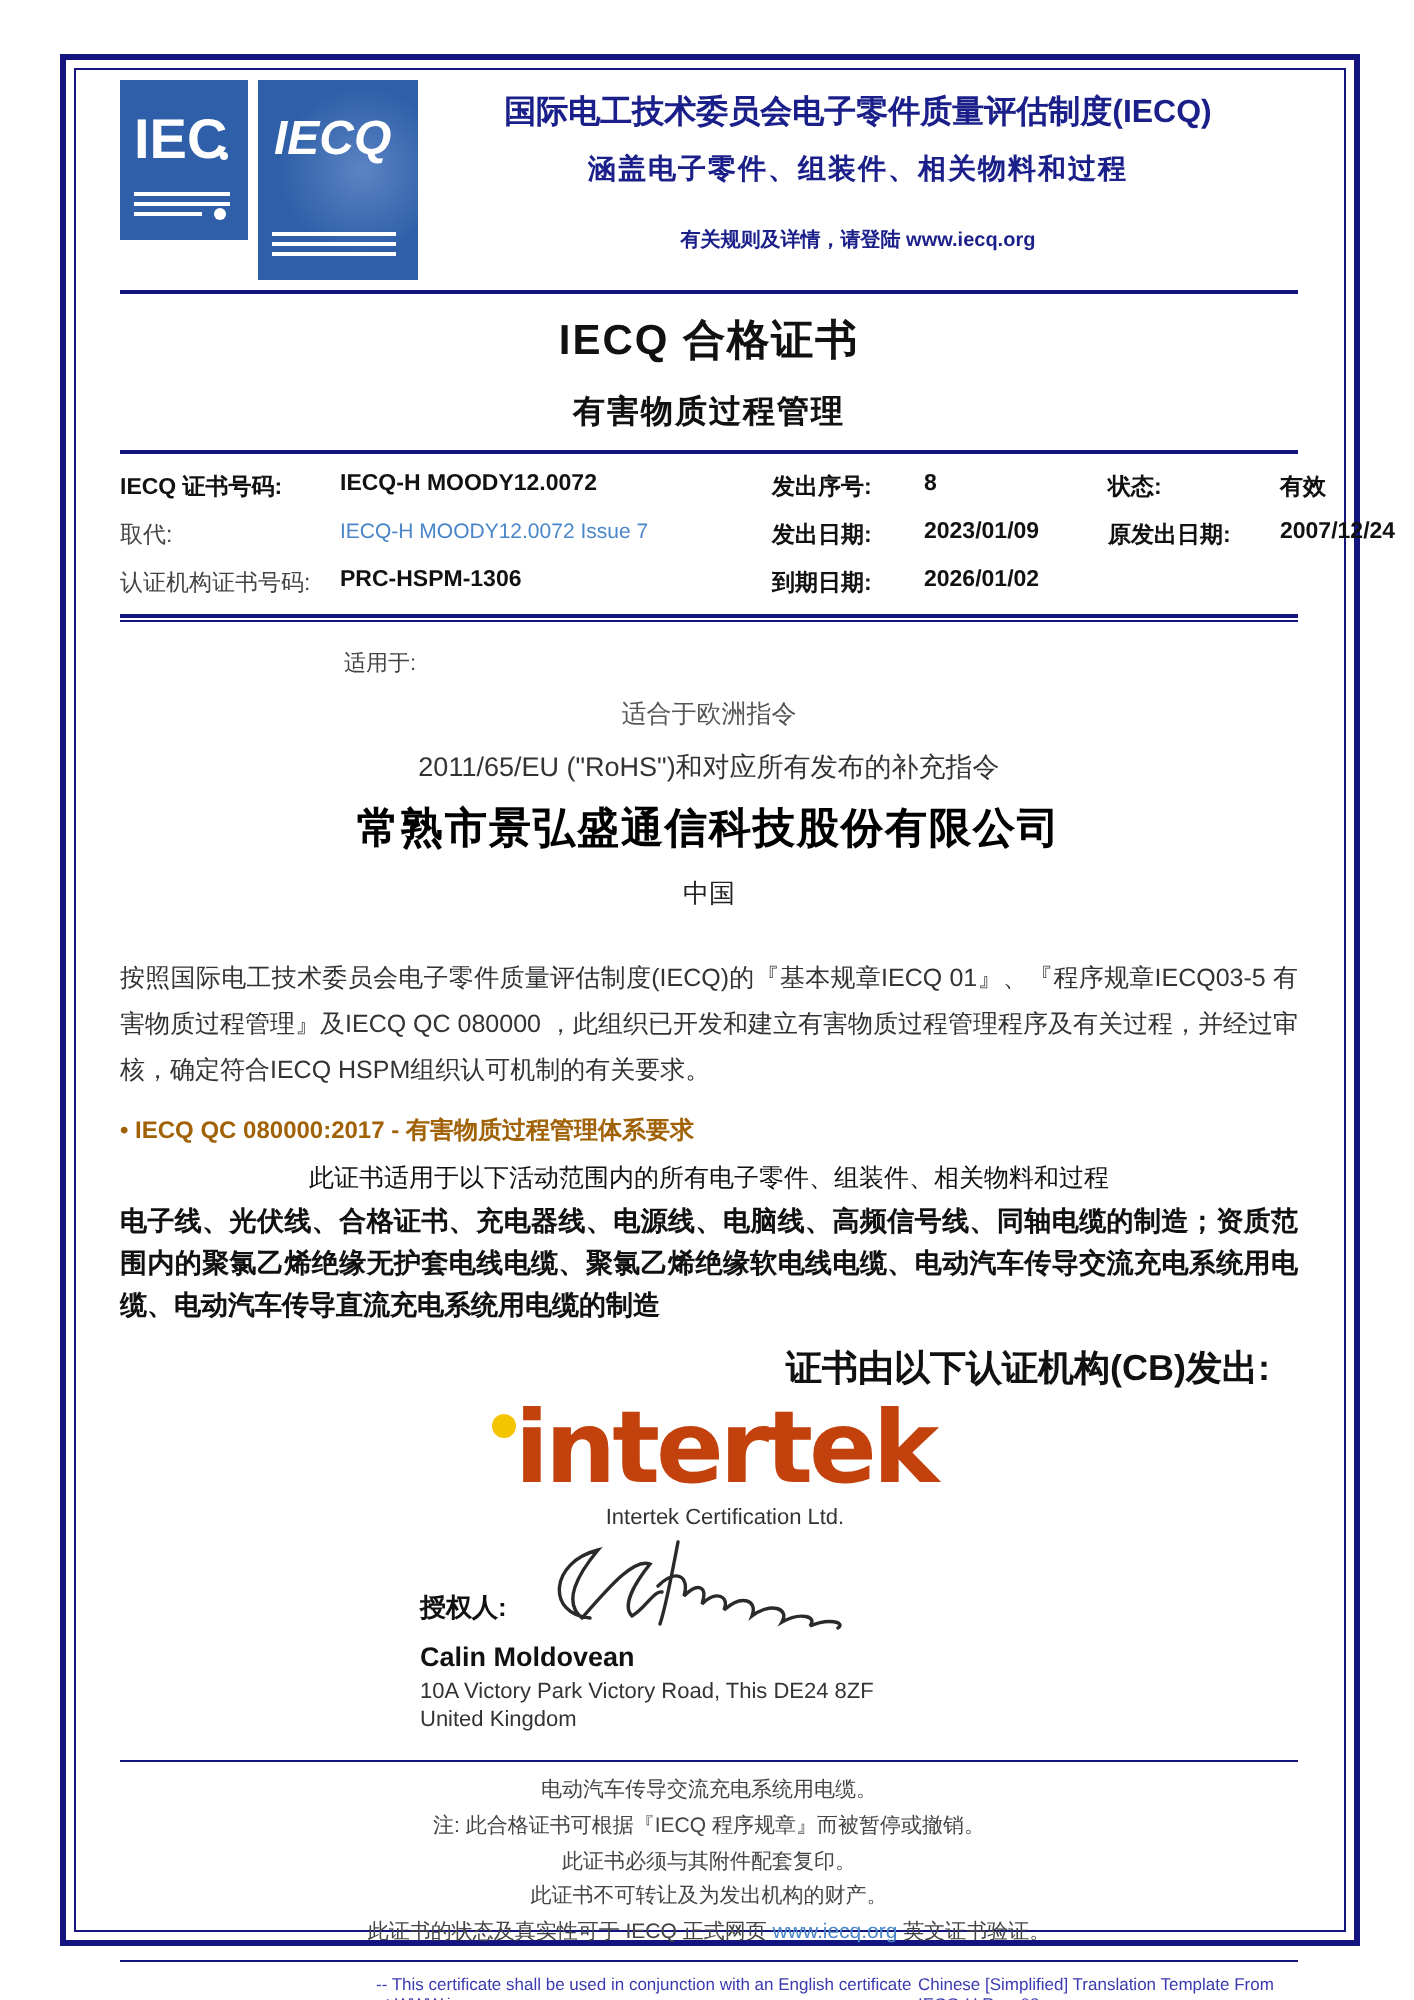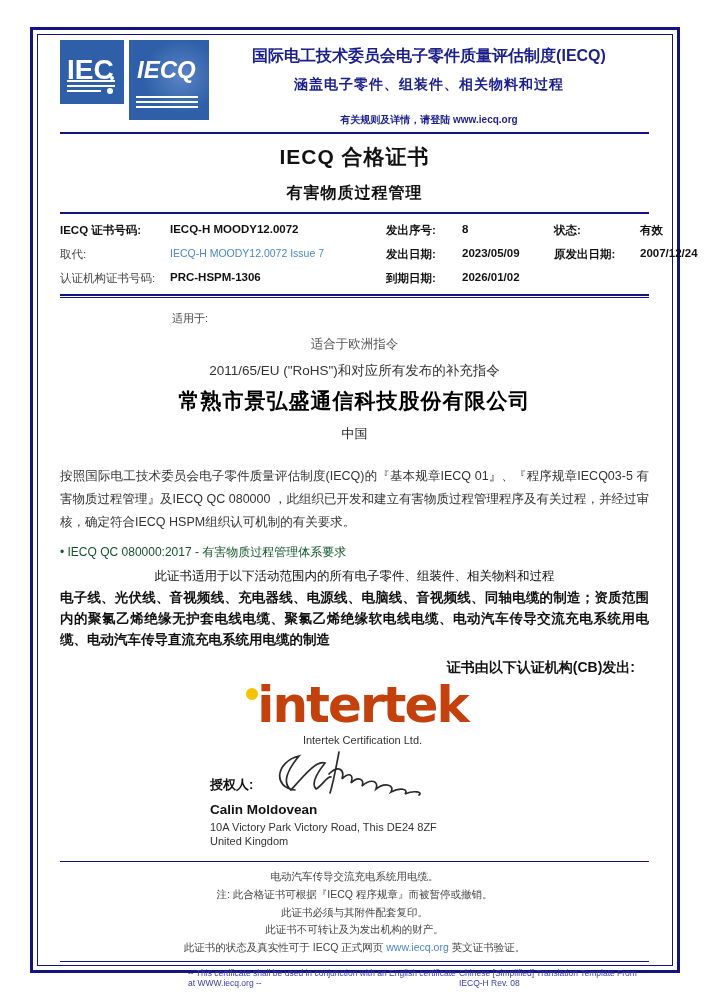--- a/index.html
+++ b/index.html
@@ -9,22 +9,22 @@
     font-family:"Liberation Sans","DejaVu Sans",sans-serif;
     color:#222; overflow:hidden;
   }
   .frame-outer { position:absolute; left:30px; top:27px; right:27px; bottom:27px; border:3px solid #14147e; }
   .frame-inner { position:absolute; left:37px; top:34px; right:34px; bottom:34px; border:1px solid #14147e; }
   .content { position:absolute; left:44px; top:36px; right:42px; bottom:36px; padding:2px 16px 0 16px; }
 
   
   .hdr { display:flex; align-items:flex-start; margin-top:2px; }
   .logo-box { background:#2e5fa8; color:#fff; position:relative; }
-  .iec-box { width:64px; height:64px; margin-right:5px; }
-  .iecq-box { width:80px; height:80px; background:radial-gradient(circle at 65% 45%, #5b84c4 0%, #2e5fa8 55%); }
+  .iec-box { width:64px; height:80px; margin-right:5px; }
+  .iecq-box { width:80px; height:100px; background:radial-gradient(circle at 65% 45%, #5b84c4 0%, #2e5fa8 55%); }
   .iec-text { font-size:28px; font-weight:bold; letter-spacing:0px; position:absolute; left:7px; top:14px; }
   .iec-dot { position:absolute; left:50px; top:36px; width:4px; height:4px; background:#fff; border-radius:50%; }
   .iecq-text { font-size:24px; font-weight:bold; font-style:italic; position:absolute; left:8px; top:16px; }
   .logo-lines { position:absolute; left:7px; bottom:12px; }
   .logo-lines .l { background:#fff; height:2px; margin-top:3px; }
   .iec-box .l1{width:48px;} .iec-box .l2{width:48px;} .iec-box .l3{width:34px; position:relative;}
   .iec-box .l3:after{content:""; position:absolute; right:-12px; top:-2px; width:6px; height:6px; border-radius:50%; background:#fff;}
   .iecq-box .l1{width:62px;} .iecq-box .l2{width:62px;} .iecq-box .l3{width:62px;}
   .hdr-text { flex:1; text-align:center; color:#1b1f8a; padding-top:6px; }
   .hdr-line1 { font-size:16px; font-weight:bold; }
@@ -49,26 +49,26 @@
   
   .applies-label { font-size:11px; color:#444; margin:13px 0 0 112px; }
   .c { text-align:center; }
   .app-line1 { font-size:12.5px; color:#555; margin-top:10px; }
   .app-line2 { font-size:13.5px; color:#333; margin-top:9px; }
   .company   { font-size:21px; font-weight:bold; color:#000; margin-top:7px; letter-spacing:1px; }
   .address   { font-size:15.5px; font-weight:bold; color:#111; margin-top:11px; }
   .country   { font-size:13px; color:#222; margin-top:10px; }
 
   .statement { font-size:12.5px; color:#333; line-height:1.85; margin-top:22px; text-align:justify; }
-  .bullet    { font-size:12px; color:#14532d; margin-top:10px; }
+  .bullet    { font-size:12px; color:#a16207; margin-top:10px;font-weight:bold; }
   .scope-head{ font-size:12.5px; font-weight:normal; color:#111; margin-top:7px; }
   .scope-body{ font-size:13.5px; font-weight:bold; color:#111; line-height:1.55; margin-top:3px; text-align:justify; }
 
   
-  .issued-by { font-size:14px; font-weight:bold; color:#111; text-align:right; padding-right:14px; margin-top:8px; }
+  .issued-by { font-size:18px; font-weight:bold; color:#111; text-align:right; padding-right:14px; margin-top:8px; }
   .issuer-block { width:305px; margin-left:150px; margin-top:2px; }
   .intertek-logo { position:relative; text-align:center; font-family:"DejaVu Sans",sans-serif; font-weight:bold; font-size:50px; letter-spacing:-2px; color:#c2410c; line-height:1.05; }
   .tittle-dot { position:absolute; left:36px; top:9px; width:12px; height:12px; border-radius:50%; background:#f5c400; }
   .cert-ltd { text-align:center; font-size:11px; color:#333; margin-top:2px; }
   .sig-row { display:flex; align-items:flex-end; margin-top:0px; }
   .auth-label { font-size:13px; font-weight:bold; color:#111; padding-bottom:4px; }
   .sig-svg { margin-left:14px; }
   .auth-name { font-size:13.5px; font-weight:bold; color:#111; margin-top:4px; }
   .auth-addr { font-size:11px; color:#333; margin-top:3px; line-height:1.35; }
 
@@ -122,21 +122,21 @@
     <div class="lab">IECQ 证书号码:</div>
     <div class="val">IECQ-H MOODY12.0072</div>
     <div class="lab">发出序号:</div>
     <div class="val">8</div>
     <div class="lab">状态:</div>
     <div class="val">有效</div>
 
     <div class="lab-plain">取代:</div>
     <div class="val-link">IECQ-H MOODY12.0072 Issue 7</div>
     <div class="lab">发出日期:</div>
-    <div class="val">2023/05/09</div>
+    <div class="val">2023/01/09</div>
     <div class="lab">原发出日期:</div>
     <div class="val">2007/12/24</div>
 
     <div class="lab-plain">认证机构证书号码:</div>
     <div class="val">PRC-HSPM-1306</div>
     <div class="lab">到期日期:</div>
     <div class="val">2026/01/02</div>
     <div></div>
     <div></div>
   </div>
@@ -145,21 +145,21 @@
   <div class="applies-label">适用于:</div>
   <div class="c app-line1">适合于欧洲指令</div>
   <div class="c app-line2">2011/65/EU ("RoHS")和对应所有发布的补充指令</div>
   <div class="c company">常熟市景弘盛通信科技股份有限公司</div>
   <div class="c country">中国</div>
 
   <div class="statement">按照国际电工技术委员会电子零件质量评估制度(IECQ)的『基本规章IECQ 01』、『程序规章IECQ03-5  有害物质过程管理』及IECQ QC 080000 ，此组织已开发和建立有害物质过程管理程序及有关过程，并经过审核，确定符合IECQ HSPM组织认可机制的有关要求。</div>
   <div class="bullet">•  IECQ QC 080000:2017 -  有害物质过程管理体系要求</div>
 
   <div class="c scope-head">此证书适用于以下活动范围内的所有电子零件、组装件、相关物料和过程</div>
-  <div class="scope-body">电子线、光伏线、音视频线、充电器线、电源线、电脑线、音视频线、同轴电缆的制造；资质范围内的聚氯乙烯绝缘无护套电线电缆、聚氯乙烯绝缘软电线电缆、电动汽车传导交流充电系统用电缆、电动汽车传导直流充电系统用电缆的制造</div>
+  <div class="scope-body">电子线、光伏线、合格证书、充电器线、电源线、电脑线、高频信号线、同轴电缆的制造；资质范围内的聚氯乙烯绝缘无护套电线电缆、聚氯乙烯绝缘软电线电缆、电动汽车传导交流充电系统用电缆、电动汽车传导直流充电系统用电缆的制造</div>
 
   <div class="issued-by">证书由以下认证机构(CB)发出:</div>
   <div class="issuer-block">
     <div class="intertek-logo">
       <span>intertek</span>
       <span class="tittle-dot"></span>
     </div>
     <div class="cert-ltd">Intertek Certification Ltd.</div>
     <div class="sig-row">
       <div class="auth-label">授权人:</div>

